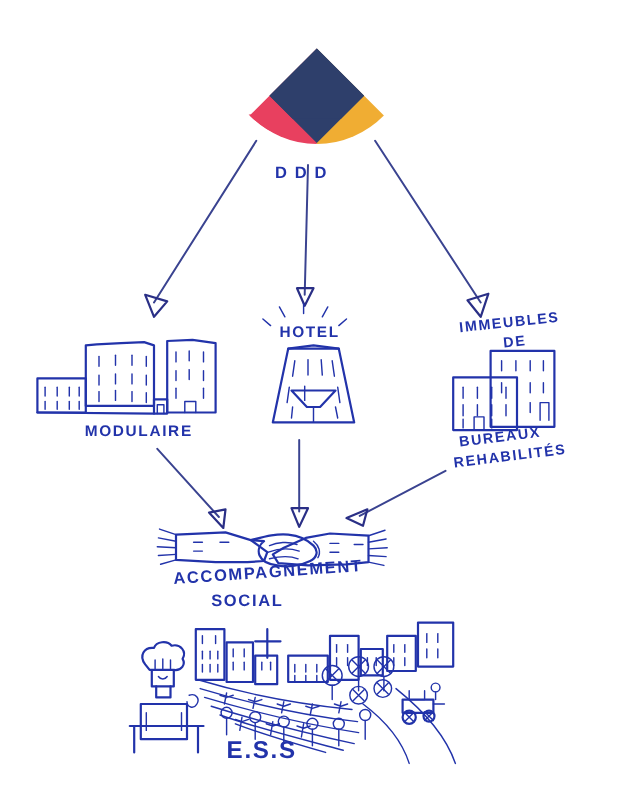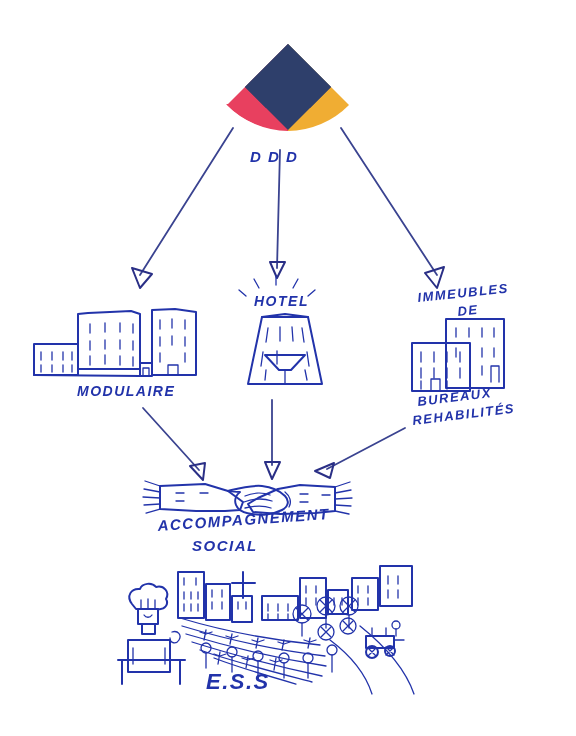--- a/index.html
+++ b/index.html
@@ -12,21 +12,20 @@
     height: 736px;
     overflow: hidden;
     font-family: "Liberation Sans", sans-serif;
     position: relative;
   }
   #canvas-root {
     position: absolute;
     top: 0; left: 0;
     width: 576px;
     height: 736px;
-    font-style: italic;
   }
   svg.sketch {
     display: block;
     width: 576px;
     height: 736px;
   }
   .hand-text {
     font-family: "Liberation Sans", sans-serif;
     fill: #2233aa;
     font-weight: 700;

